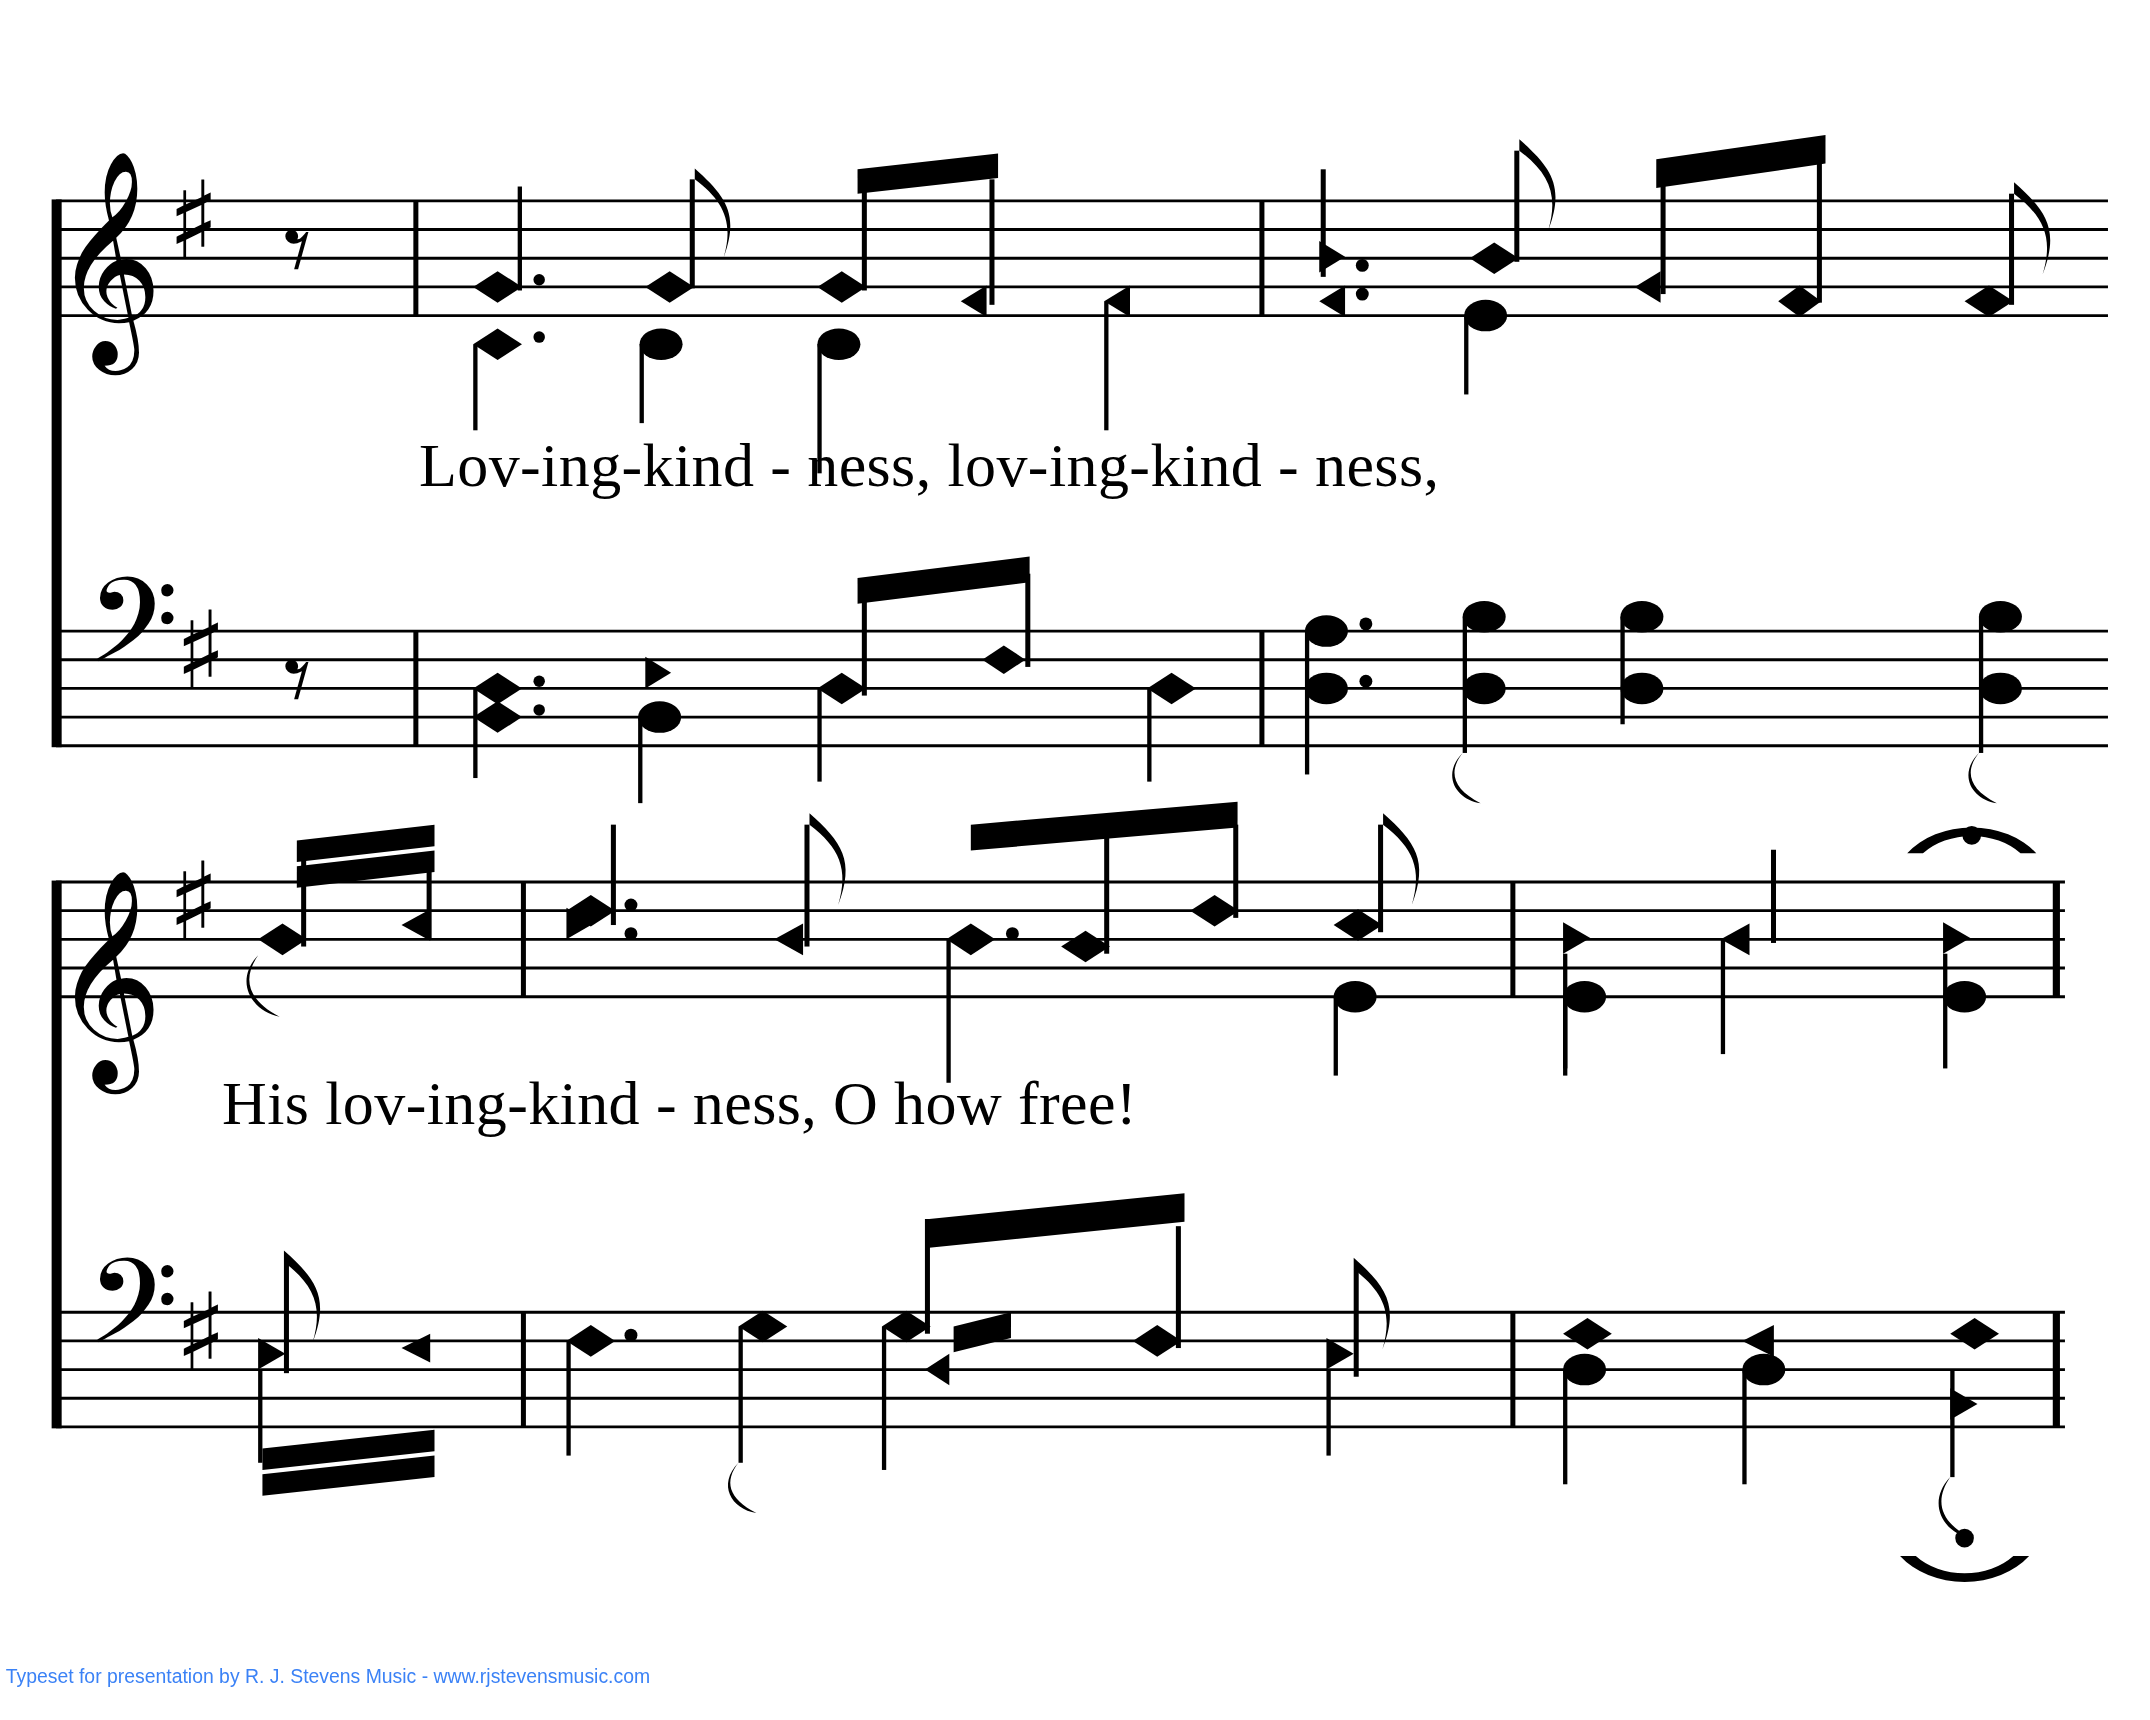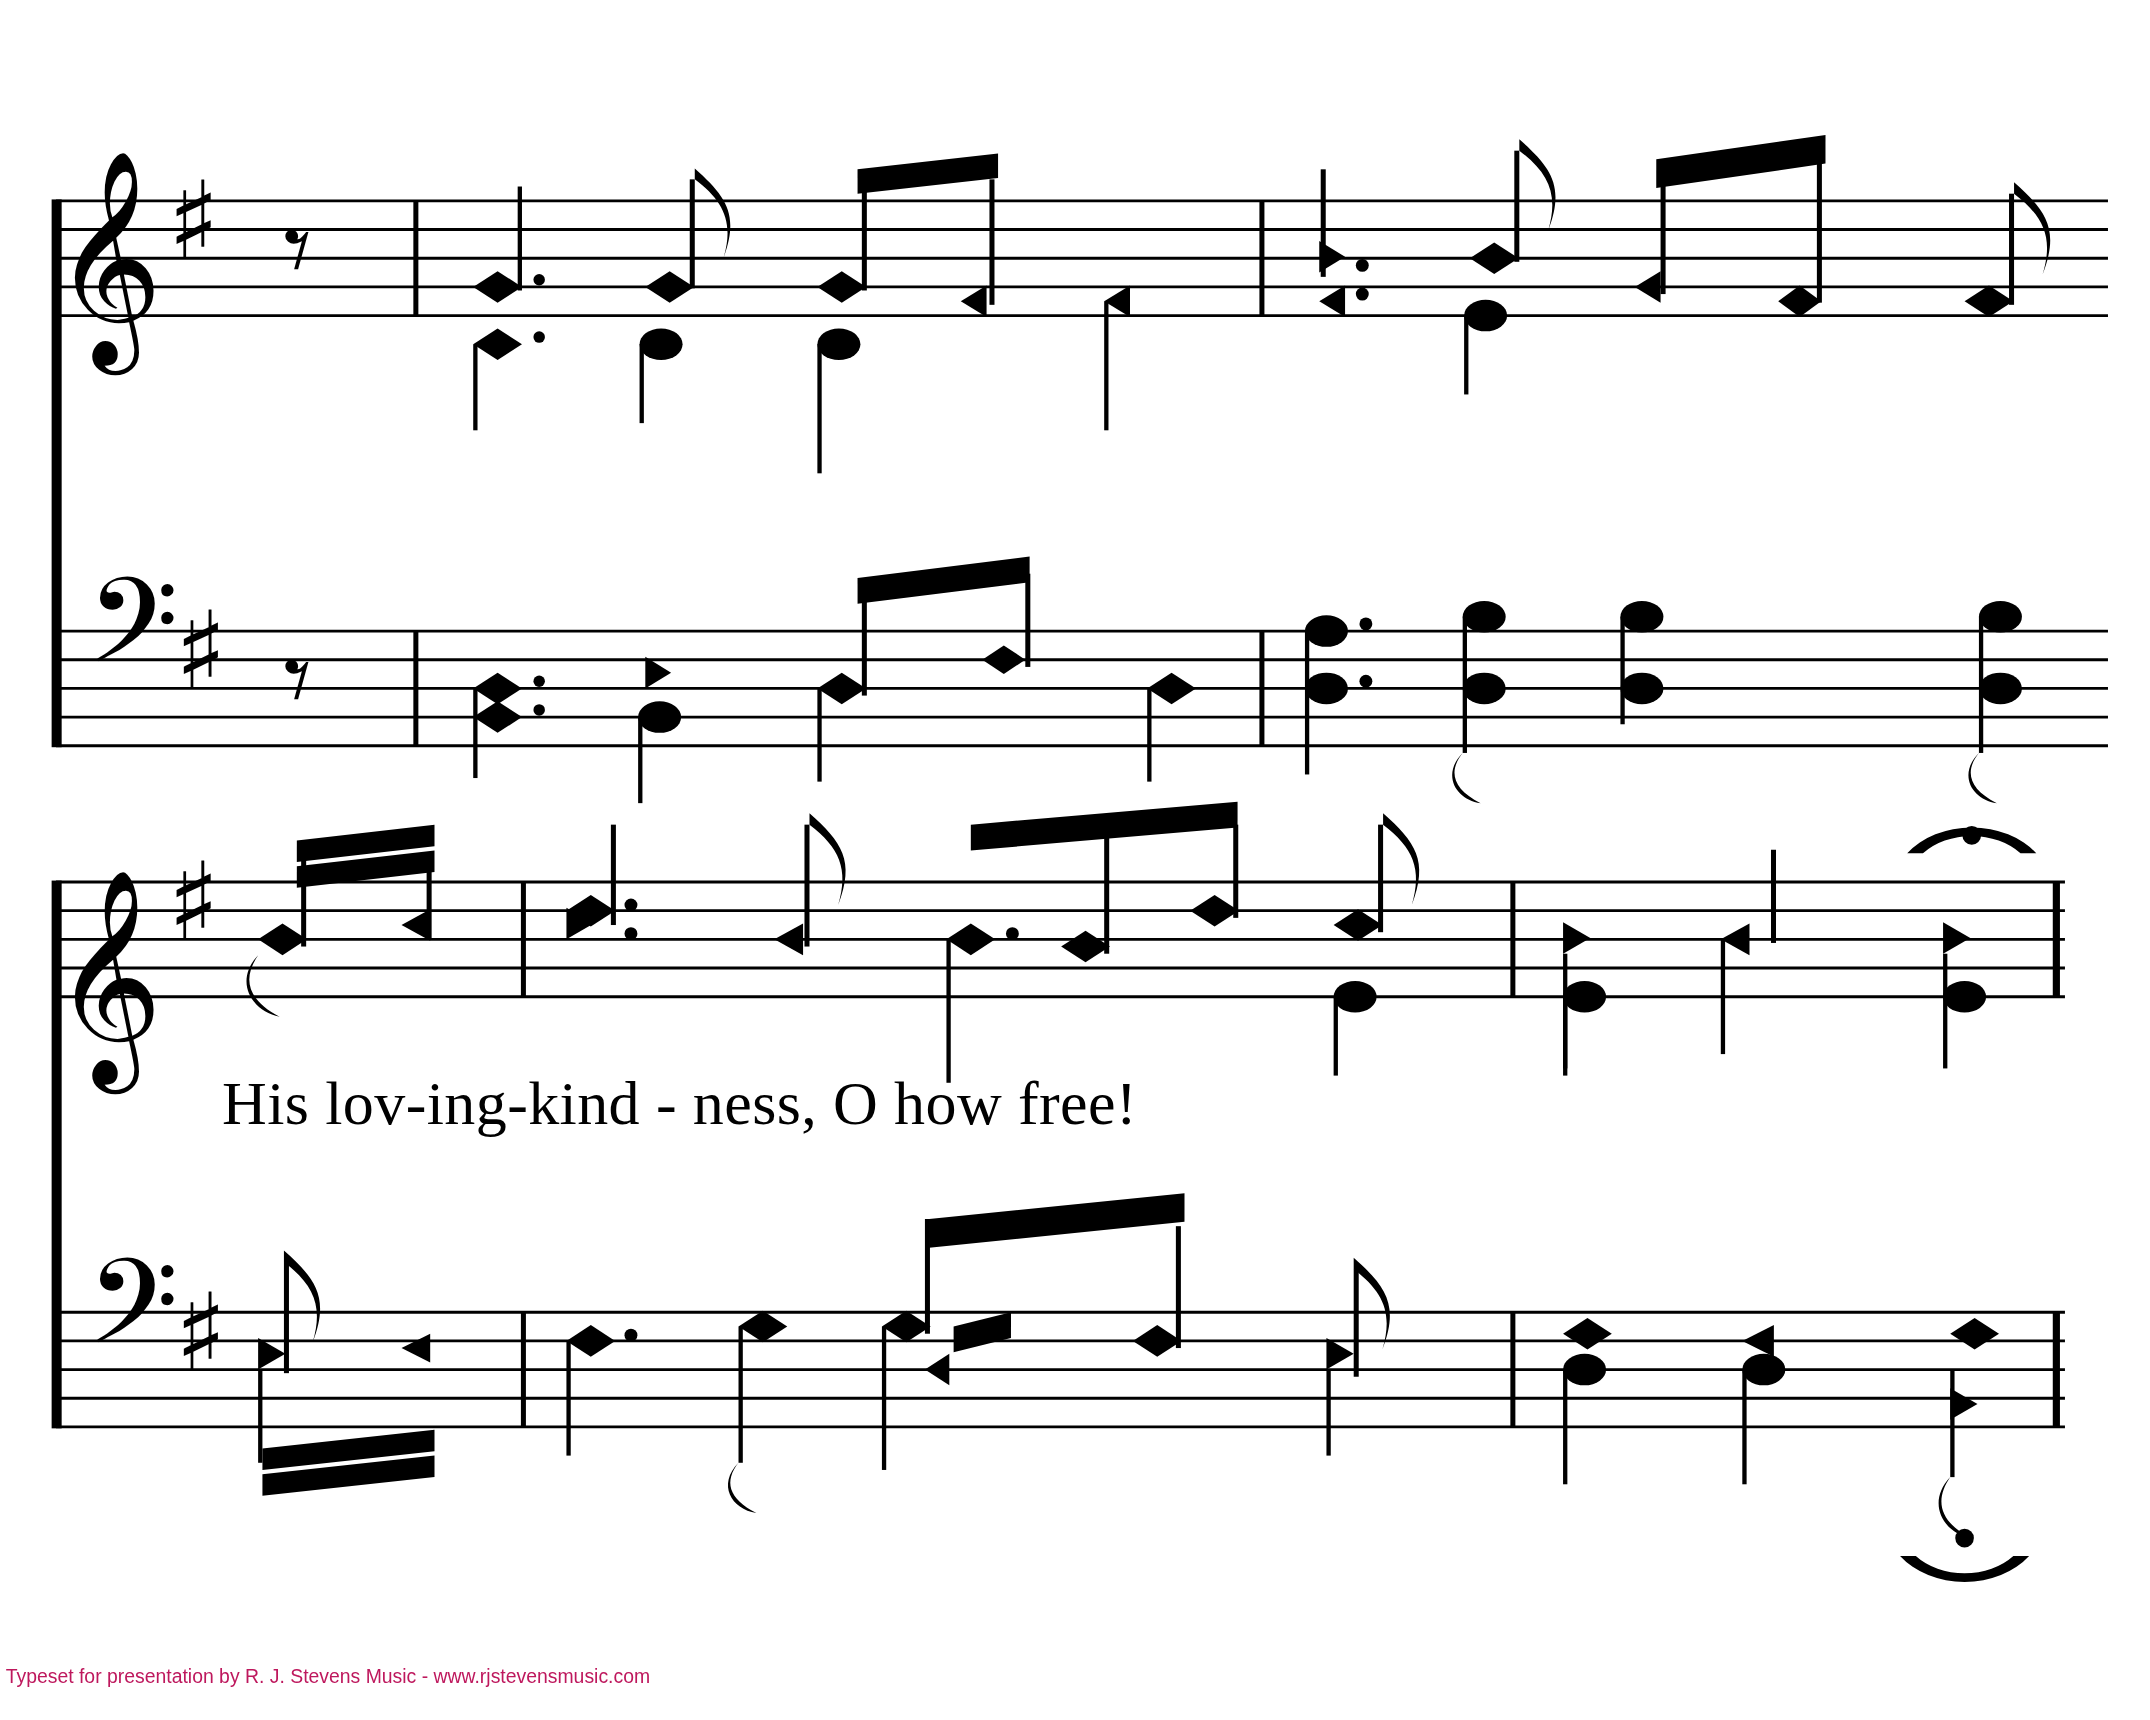--- a/index.html
+++ b/index.html
@@ -35,21 +35,21 @@
     letter-spacing: 0.4px;
   }
   #lyric-line-1 { left: 419px; top: 430px; }
   #lyric-line-2 { left: 222px; top: 1068px; text-align: center; }
   .credit {
     position: absolute;
     left: 5.7px;
     top: 1665px;
     font-family: "Liberation Sans", sans-serif;
     font-size: 19.4px;
-    color: #be185d;
+    color: #3b82f6;
     white-space: nowrap;
   }
 </style>
 </head>
 <body>
 
 <div class="sheet">
 
   <svg class="score" viewBox="0 0 3000 2400">
     <g fill="#000" stroke="#000">
@@ -375,18 +375,19 @@
       </g>
 
       <g stroke="none">
         <path d="M2650 2170 a110 85 0 0 0 180 0 l-22 0 a88 66 0 0 1 -136 0 z"></path>
         <circle cx="2740" cy="2145" r="13"></circle>
       </g>
 
     </g>
   </svg>
 
+  <div class="lyric" id="lyric-line-1">Lov-ing-kind - ness,  lov-ing-kind - ness,</div>
   <div class="lyric" id="lyric-line-2">His      lov-ing-kind  -  ness,  O  how  free!</div>
 
   <div class="credit">Typeset for presentation by R. J. Stevens Music  -  www.rjstevensmusic.com</div>
 
 </div>
 
 
 </body></html>

